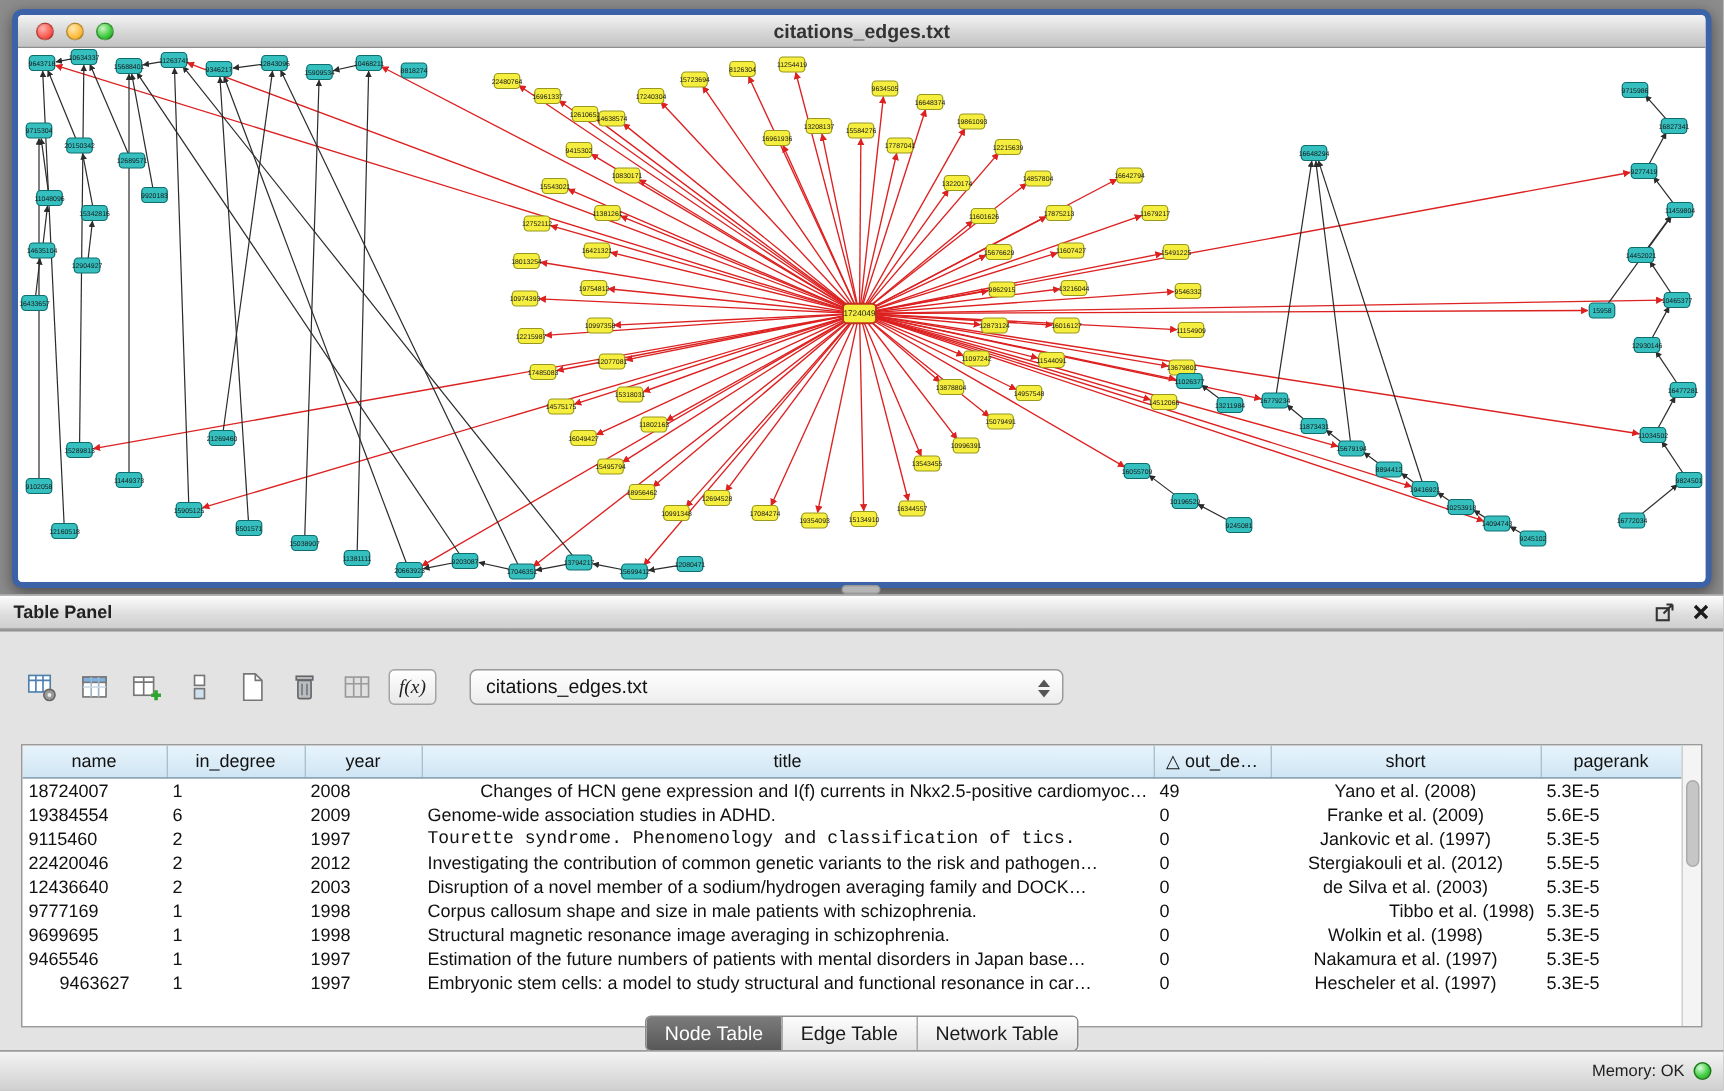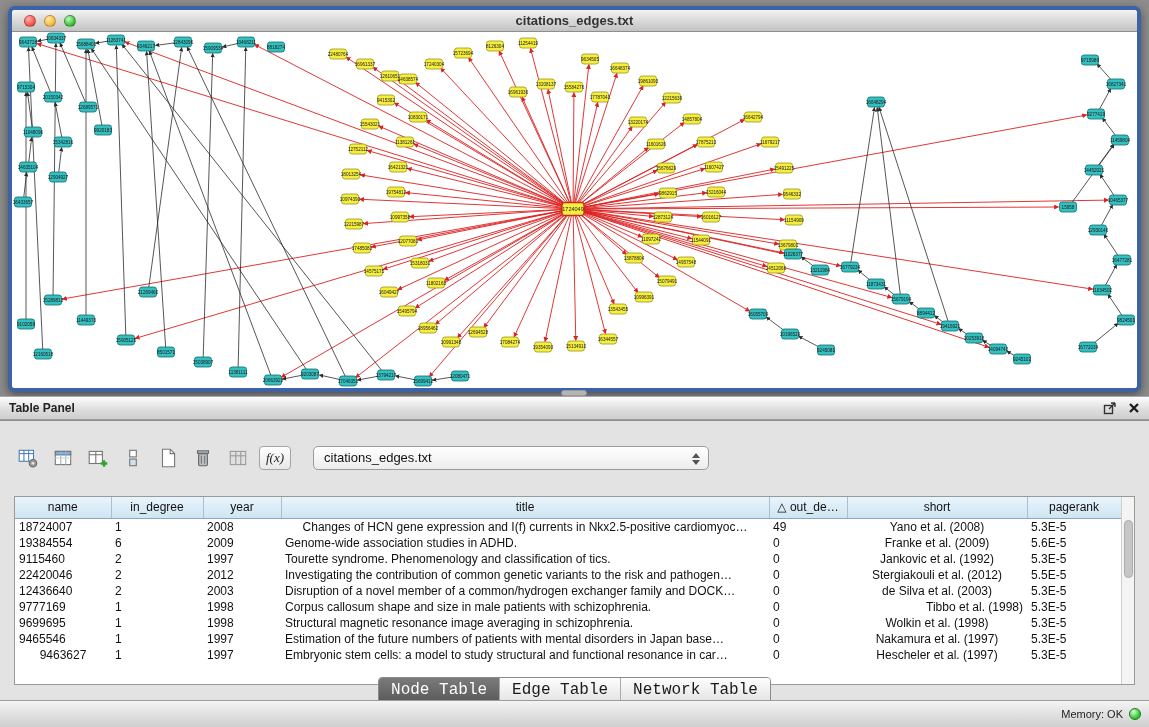--- a/index.html
+++ b/index.html
@@ -60,22 +60,22 @@
     white-space:nowrap; overflow:hidden; }
   .vscroll { position:absolute; right:0; top:0; width:13px; height:187px; background:#f4f4f4;
     border-left:1px solid #cfcfcf; }
   .vscroll .thumb { position:absolute; left:2px; top:23px; width:9px; height:58px;
     background:#c6c6c6; border-radius:5px; border:1px solid #ababab; }
 
   
   .tabs { position:absolute; left:0; top:256px; width:1149px; text-align:center; }
   .tabgroup { display:inline-flex; border:1px solid #8a8a8a; border-radius:4px; overflow:hidden;
     box-shadow:0 1px 1px rgba(255,255,255,.7); }
-  .tab { font-size:16px; padding:3px 12px 4px 12px; background:linear-gradient(#fdfdfd,#e3e3e3);
-    color:#1a1a1a; border-left:1px solid #aaa;font-family:Liberation Mono, monospace; }
+  .tab { font-size:13px; padding:3px 12px 4px 12px; background:linear-gradient(#fdfdfd,#e3e3e3);
+    color:#1a1a1a; border-left:1px solid #aaa; }
   .tab:first-child { border-left:none; }
   .tab.selected { background:linear-gradient(#7b7b7b,#585858); color:#fff; }
 
   
   .statusbar { position:absolute; left:0; top:700px; width:1149px; height:27px;
     background:linear-gradient(#f4f4f4,#cfcfcf); border-top:1px solid #9d9d9d; }
   .mem { position:absolute; right:26px; top:7px; font-size:11px; color:#222; }
   .memdot { position:absolute; right:8px; top:7px; width:12px; height:12px; border-radius:50%;
     background:radial-gradient(circle at 35% 30%, #d9ffd9, #47cf47 55%, #1e9c1e);
     border:1px solid #187818; }
@@ -602,57 +602,57 @@
             <th>△ out_de…</th>
             <th>short</th>
             <th>pagerank</th>
           </tr>
         </thead>
       <tbody>
           <tr>
             <td style="text-align: left;">18724007</td>
             <td style="text-align: left;">1</td>
             <td style="text-align: left;">2008</td>
-            <td style="text-align: center;">Changes of HCN gene expression and I(f) currents in Nkx2.5-positive cardiomyoc…</td>
+            <td style="text-align: right;">Changes of HCN gene expression and I(f) currents in Nkx2.5-positive cardiomyoc…</td>
             <td style="text-align: left;">49</td>
             <td style="text-align: center;">Yano et al. (2008)</td>
             <td style="text-align: left;">5.3E-5</td>
           </tr>
           <tr>
             <td style="text-align: left;">19384554</td>
             <td style="text-align: left;">6</td>
             <td style="text-align: left;">2009</td>
             <td style="text-align: left;">Genome-wide association studies in ADHD.</td>
             <td style="text-align: left;">0</td>
             <td style="text-align: center;">Franke et al. (2009)</td>
             <td style="text-align: left;">5.6E-5</td>
           </tr>
           <tr>
             <td style="text-align: left;">9115460</td>
             <td style="text-align: left;">2</td>
             <td style="text-align: left;">1997</td>
-            <td style="text-align: left;">Tourette syndrome. Phenomenology and classification of tics.</td>
+            <td style="text-align: left; font-family: Liberation Mono, monospace;">Tourette syndrome. Phenomenology and classification of tics.</td>
             <td style="text-align: left;">0</td>
-            <td style="text-align: center;">Jankovic et al. (1992)</td>
+            <td style="text-align: center;">Jankovic et al. (1997)</td>
             <td style="text-align: left;">5.3E-5</td>
           </tr>
           <tr>
             <td style="text-align: left;">22420046</td>
             <td style="text-align: left;">2</td>
             <td style="text-align: left;">2012</td>
             <td style="text-align: left;">Investigating the contribution of common genetic variants to the risk and pathogen…</td>
             <td style="text-align: left;">0</td>
             <td style="text-align: center;">Stergiakouli et al. (2012)</td>
             <td style="text-align: left;">5.5E-5</td>
           </tr>
           <tr>
             <td style="text-align: left;">12436640</td>
             <td style="text-align: left;">2</td>
             <td style="text-align: left;">2003</td>
-            <td style="text-align: left;">Disruption of a novel member of a common/hydrogen exchanger family and DOCK…</td>
+            <td style="text-align: left;">Disruption of a novel member of a sodium/hydrogen averaging family and DOCK…</td>
             <td style="text-align: left;">0</td>
             <td style="text-align: center;">de Silva et al. (2003)</td>
             <td style="text-align: left;">5.3E-5</td>
           </tr>
           <tr>
             <td style="text-align: left;">9777169</td>
             <td style="text-align: left;">1</td>
             <td style="text-align: left;">1998</td>
             <td style="text-align: left;">Corpus callosum shape and size in male patients with schizophrenia.</td>
             <td style="text-align: left;">0</td>

